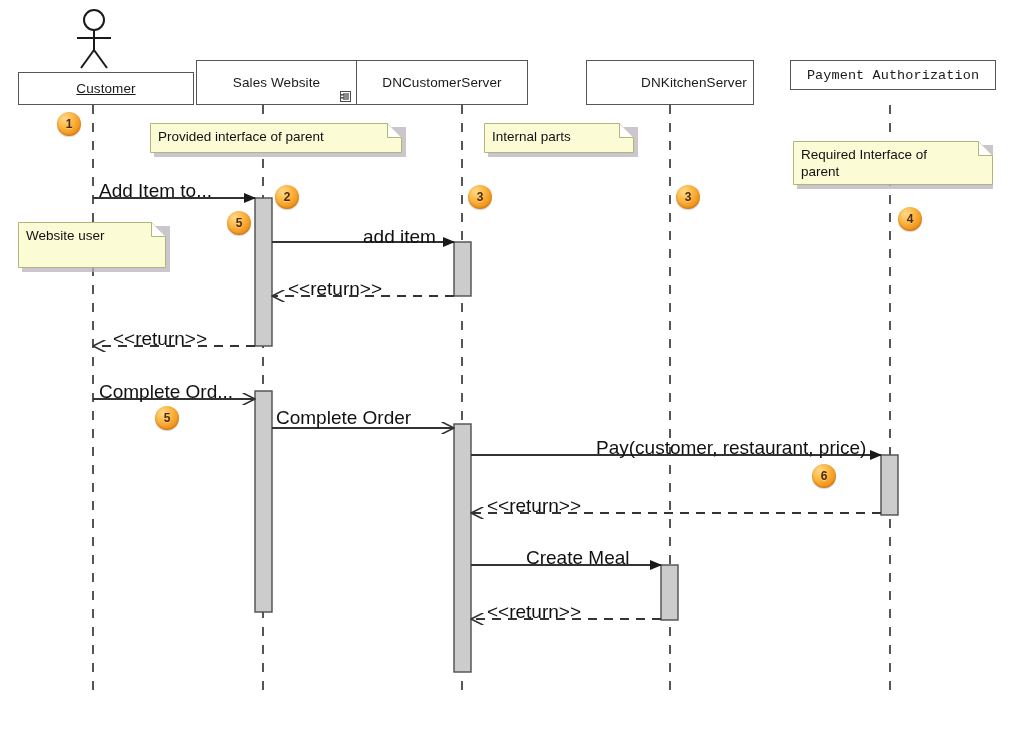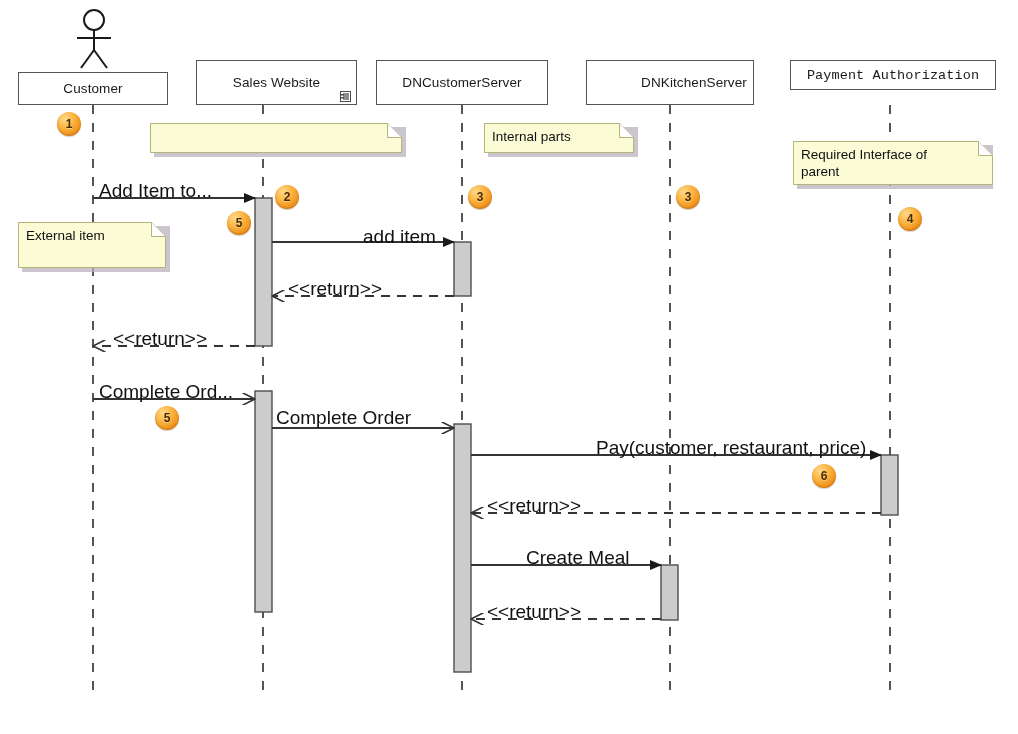--- a/index.html
+++ b/index.html
@@ -163,50 +163,51 @@
     <svg width="52" height="62" viewBox="0 0 52 62" xmlns="http://www.w3.org/2000/svg">
       <circle cx="26" cy="12" r="10" fill="none" stroke="#1a1a1a" stroke-width="2"></circle>
       <line x1="26" y1="22" x2="26" y2="42" stroke="#1a1a1a" stroke-width="2"></line>
       <line x1="9" y1="30" x2="43" y2="30" stroke="#1a1a1a" stroke-width="2"></line>
       <line x1="26" y1="42" x2="13" y2="60" stroke="#1a1a1a" stroke-width="2"></line>
       <line x1="26" y1="42" x2="39" y2="60" stroke="#1a1a1a" stroke-width="2"></line>
     </svg>
   </div>
 
   <div id="lifeline-boxes">
-      <div class="lifeline-box" style="left: 18px; top: 72px; width: 150px; height: 33px;">
+      <div class="lifeline-box" style="left: 18px; top: 72px; width: 176px; height: 33px; text-decoration: underline;">
         <span class="lbl">Customer</span>
       </div>
       <div class="lifeline-box" style="left: 196px; top: 60px; width: 161px; height: 45px;">
         <span class="lbl">Sales Website</span>
         <span class="component-icon"><svg width="11" height="11" viewBox="0 0 11 11" xmlns="http://www.w3.org/2000/svg">
             <rect x="0.5" y="0.5" width="10" height="10" fill="#ffffff" stroke="#4d4d4d" stroke-width="1"></rect>
             <rect x="3" y="2" width="6" height="7" fill="#8c8c8c"></rect>
             <rect x="1" y="3" width="3" height="1.6" fill="#5a5a5a"></rect>
             <rect x="1" y="6" width="3" height="1.6" fill="#5a5a5a"></rect>
           </svg></span>
       </div>
-      <div class="lifeline-box" style="left: 376px; top: 60px; width: 172px; height: 45px;">
+      <div class="lifeline-box" style="left: 356px; top: 60px; width: 172px; height: 45px;">
         <span class="lbl">DNCustomerServer</span>
       </div>
       <div class="lifeline-box" style="left: 586px; top: 60px; width: 168px; height: 45px; padding-left: 48px;">
         <span class="lbl">DNKitchenServer</span>
       </div>
       <div class="lifeline-box" style="left: 790px; top: 60px; width: 206px; height: 30px; font-family: Liberation Mono, monospace;">
         <span class="lbl">Payment Authorization</span>
       </div>
     </div>
 
   <div id="notes-container">
       <div class="note" style="left: 150px; top: 123px; width: 252px; height: 30px;">
         <div class="note-shadow"></div>
         <div class="note-body"><svg width="252" height="30" viewBox="0 0 252 30" xmlns="http://www.w3.org/2000/svg">
             <path d="M0.5,0.5 L237.5,0.5 L251.5,14.5 L251.5,29.5 L0.5,29.5 Z" fill="#fbfbd6" stroke="#b3b37a" stroke-width="1"></path>
             <path d="M237.5,0.5 L237.5,14.5 L251.5,14.5" fill="#ffffff" stroke="#b3b37a" stroke-width="1"></path>
           </svg></div>
+        <div class="note-text">Provided interface of parent</div>
       </div>
       <div class="note" style="left: 484px; top: 123px; width: 150px; height: 30px;">
         <div class="note-shadow"></div>
         <div class="note-body"><svg width="150" height="30" viewBox="0 0 150 30" xmlns="http://www.w3.org/2000/svg">
             <path d="M0.5,0.5 L135.5,0.5 L149.5,14.5 L149.5,29.5 L0.5,29.5 Z" fill="#fbfbd6" stroke="#b3b37a" stroke-width="1"></path>
             <path d="M135.5,0.5 L135.5,14.5 L149.5,14.5" fill="#ffffff" stroke="#b3b37a" stroke-width="1"></path>
           </svg></div>
         <div class="note-text">Internal parts</div>
       </div>
       <div class="note" style="left: 793px; top: 141px; width: 196px; height: 44px;">
@@ -217,21 +218,21 @@
           </svg></div>
         <div class="note-text">Required Interface of
 parent</div>
       </div>
       <div class="note" style="left: 18px; top: 222px; width: 148px; height: 46px;">
         <div class="note-shadow"></div>
         <div class="note-body"><svg width="148" height="46" viewBox="0 0 148 46" xmlns="http://www.w3.org/2000/svg">
             <path d="M0.5,0.5 L133.5,0.5 L147.5,14.5 L147.5,45.5 L0.5,45.5 Z" fill="#fbfbd6" stroke="#b3b37a" stroke-width="1"></path>
             <path d="M133.5,0.5 L133.5,14.5 L147.5,14.5" fill="#ffffff" stroke="#b3b37a" stroke-width="1"></path>
           </svg></div>
-        <div class="note-text">External item</div>
+        <div class="note-text">Website user</div>
       </div>
     </div>
 
   <div id="badges-container">
       <div class="badge" style="left: 57px; top: 112px;">
         <span>1</span>
       </div>
       <div class="badge" style="left: 275px; top: 185px;">
         <span>2</span>
       </div>

